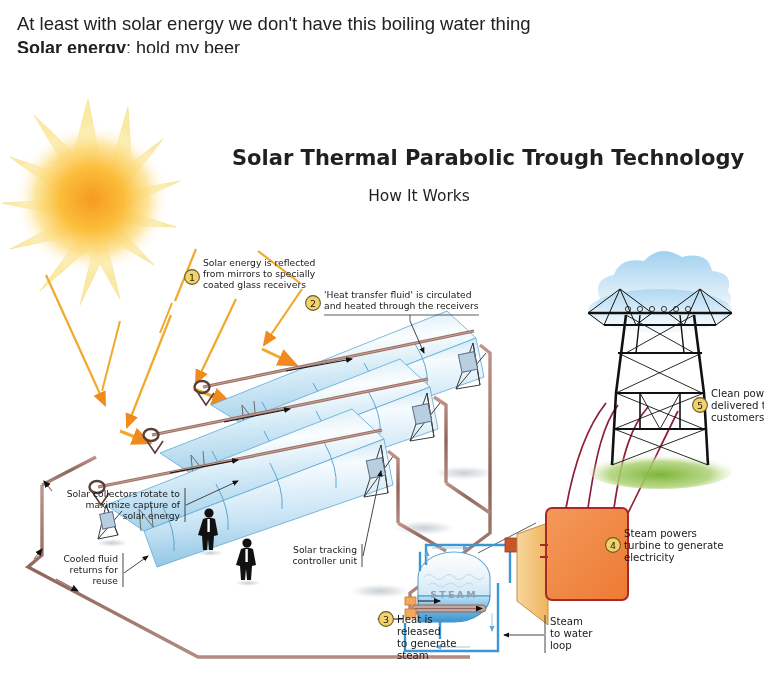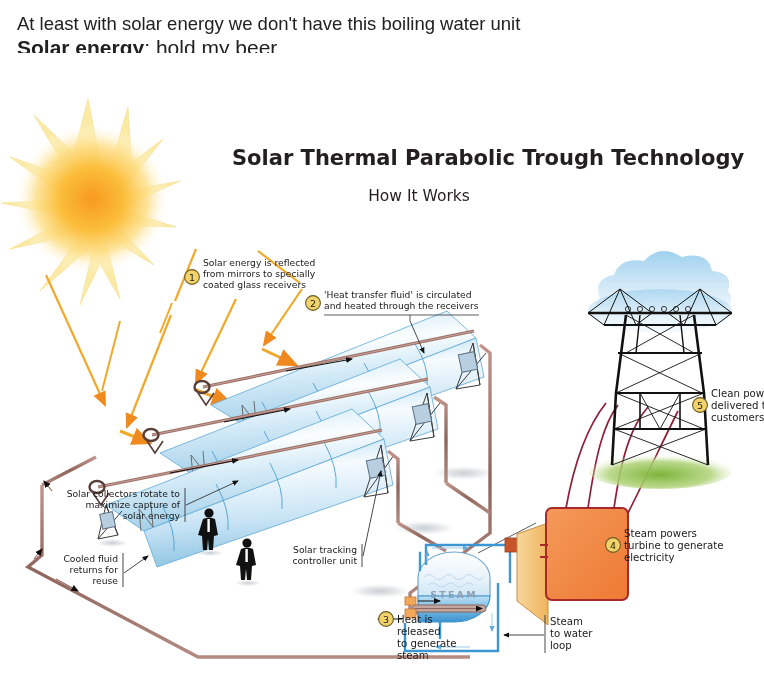--- a/index.html
+++ b/index.html
@@ -5,21 +5,21 @@
   html,body{margin:0;padding:0;background:#ffffff;}
   body{
     width:764px;height:673px;position:relative;overflow:hidden;
     font-family:"Liberation Sans", sans-serif;
     color:#1a1a1a;
   }
   #meme-caption{
     position:absolute;left:17px;top:12px;width:730px;
     font-size:18.5px;line-height:24px;color:#212121;
   }
-  #meme-caption .line2{font-size:21px;}
+  #meme-caption .line2{font-size:18px;}
   #meme-caption .bold{font-weight:bold;}
 
   #diagram{
     position:absolute;left:0;top:53px;width:764px;height:607px;
     background:#ffffff;
   }
   #diagram svg{display:block;}
 
   .dg-title{
     font-family:"DejaVu Sans", sans-serif;
@@ -43,21 +43,21 @@
   }
   .steamword{
     font-family:"DejaVu Sans", sans-serif;
     font-size:9.5px;letter-spacing:2.2px;fill:#8fa0b4;font-weight:bold;
   }
 </style>
 </head>
 <body>
 
 <div id="meme-caption">
-  <div class="line1">At least with solar energy we don't have this boiling water unit</div>
+  <div class="line1">At least with solar energy we don't have this boiling water thing</div>
   <div class="line2"><span class="bold">Solar energy</span><span>: hold my beer</span></div>
 </div>
 
 <div id="diagram">
 <svg width="764" height="607" viewBox="0 0 764 607" xmlns="http://www.w3.org/2000/svg">
   <defs>
     <radialGradient id="sunCore" cx="50%" cy="50%" r="50%">
       <stop offset="0%" stop-color="#F79A1E" stop-opacity="1"></stop>
       <stop offset="42%" stop-color="#FBBE3C" stop-opacity="1"></stop>
       <stop offset="72%" stop-color="#FDE08C" stop-opacity=".85"></stop>

